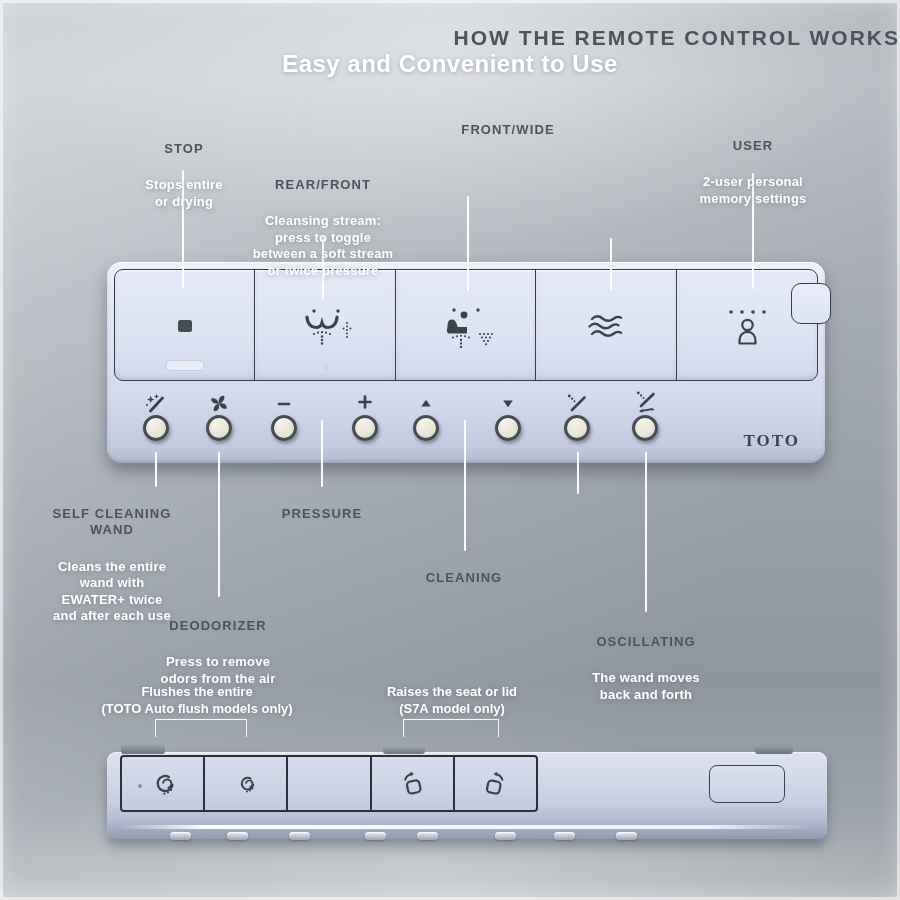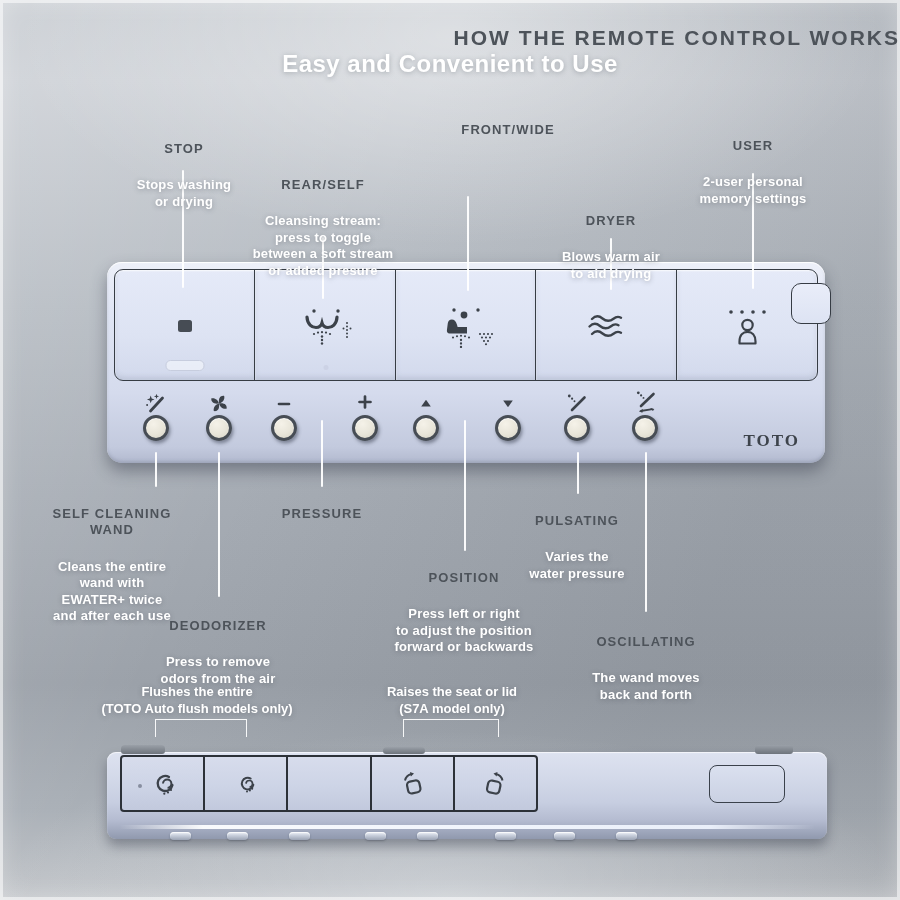--- a/index.html
+++ b/index.html
@@ -83,37 +83,32 @@
 </head>
 <body>
 
 <div class="stage">
 
   <div class="title">HOW THE REMOTE CONTROL WORKS</div>
   <div class="subtitle">Easy and Convenient to Use</div>
 
   <div class="callout" style="left:184px;top:124px;">
     <div class="head">STOP</div>
-    <div class="body">Stops washing
+    <div class="body">Stops entire
 or drying</div>
   </div>
   <div class="callout" style="left:323px;top:160px;">
-    <div class="head">REAR/SELF</div>
+    <div class="head">REAR/FRONT</div>
     <div class="body">Cleansing stream:
 press to toggle
 between a soft stream
-or added presure</div>
+or twice pressure</div>
   </div>
   <div class="callout" style="left:468px;top:105px;margin-left:40px;">
     <div class="head">FRONT/WIDE</div>
-  </div>
-  <div class="callout" style="left:611px;top:196px;">
-    <div class="head">DRYER</div>
-    <div class="body">Blows warm air
-to aid drying</div>
   </div>
   <div class="callout" style="left:753px;top:121px;">
     <div class="head">USER</div>
     <div class="body">2-user personal
 memory settings</div>
   </div>
 
   <div class="vline" style="left:182px;top:170px;height:118px;"></div>
   <div class="vline" style="left:322px;top:237px;height:62px;"></div>
   <div class="vline" style="left:467px;top:196px;height:95px;"></div>
@@ -258,30 +253,22 @@
     <div class="head">SELF CLEANING
 WAND</div>
     <div class="body">Cleans the entire
 wand with
 EWATER+ twice
 and after each use</div>
   </div>
   <div class="callout" style="left:322px;top:489px;">
     <div class="head">PRESSURE</div>
   </div>
-  <div class="callout" style="left:577px;top:496px;">
-    <div class="head">PULSATING</div>
-    <div class="body">Varies the
-water pressure</div>
-  </div>
   <div class="callout" style="left:464px;top:553px;">
-    <div class="head">POSITION</div>
-    <div class="body">Press left or right
-to adjust the position
-forward or backwards</div>
+    <div class="head">CLEANING</div>
   </div>
   <div class="callout" style="left:218px;top:601px;">
     <div class="head">DEODORIZER</div>
     <div class="body">Press to remove
 odors from the air</div>
   </div>
   <div class="callout" style="left:646px;top:617px;">
     <div class="head">OSCILLATING</div>
     <div class="body">The wand moves
 back and forth</div>

